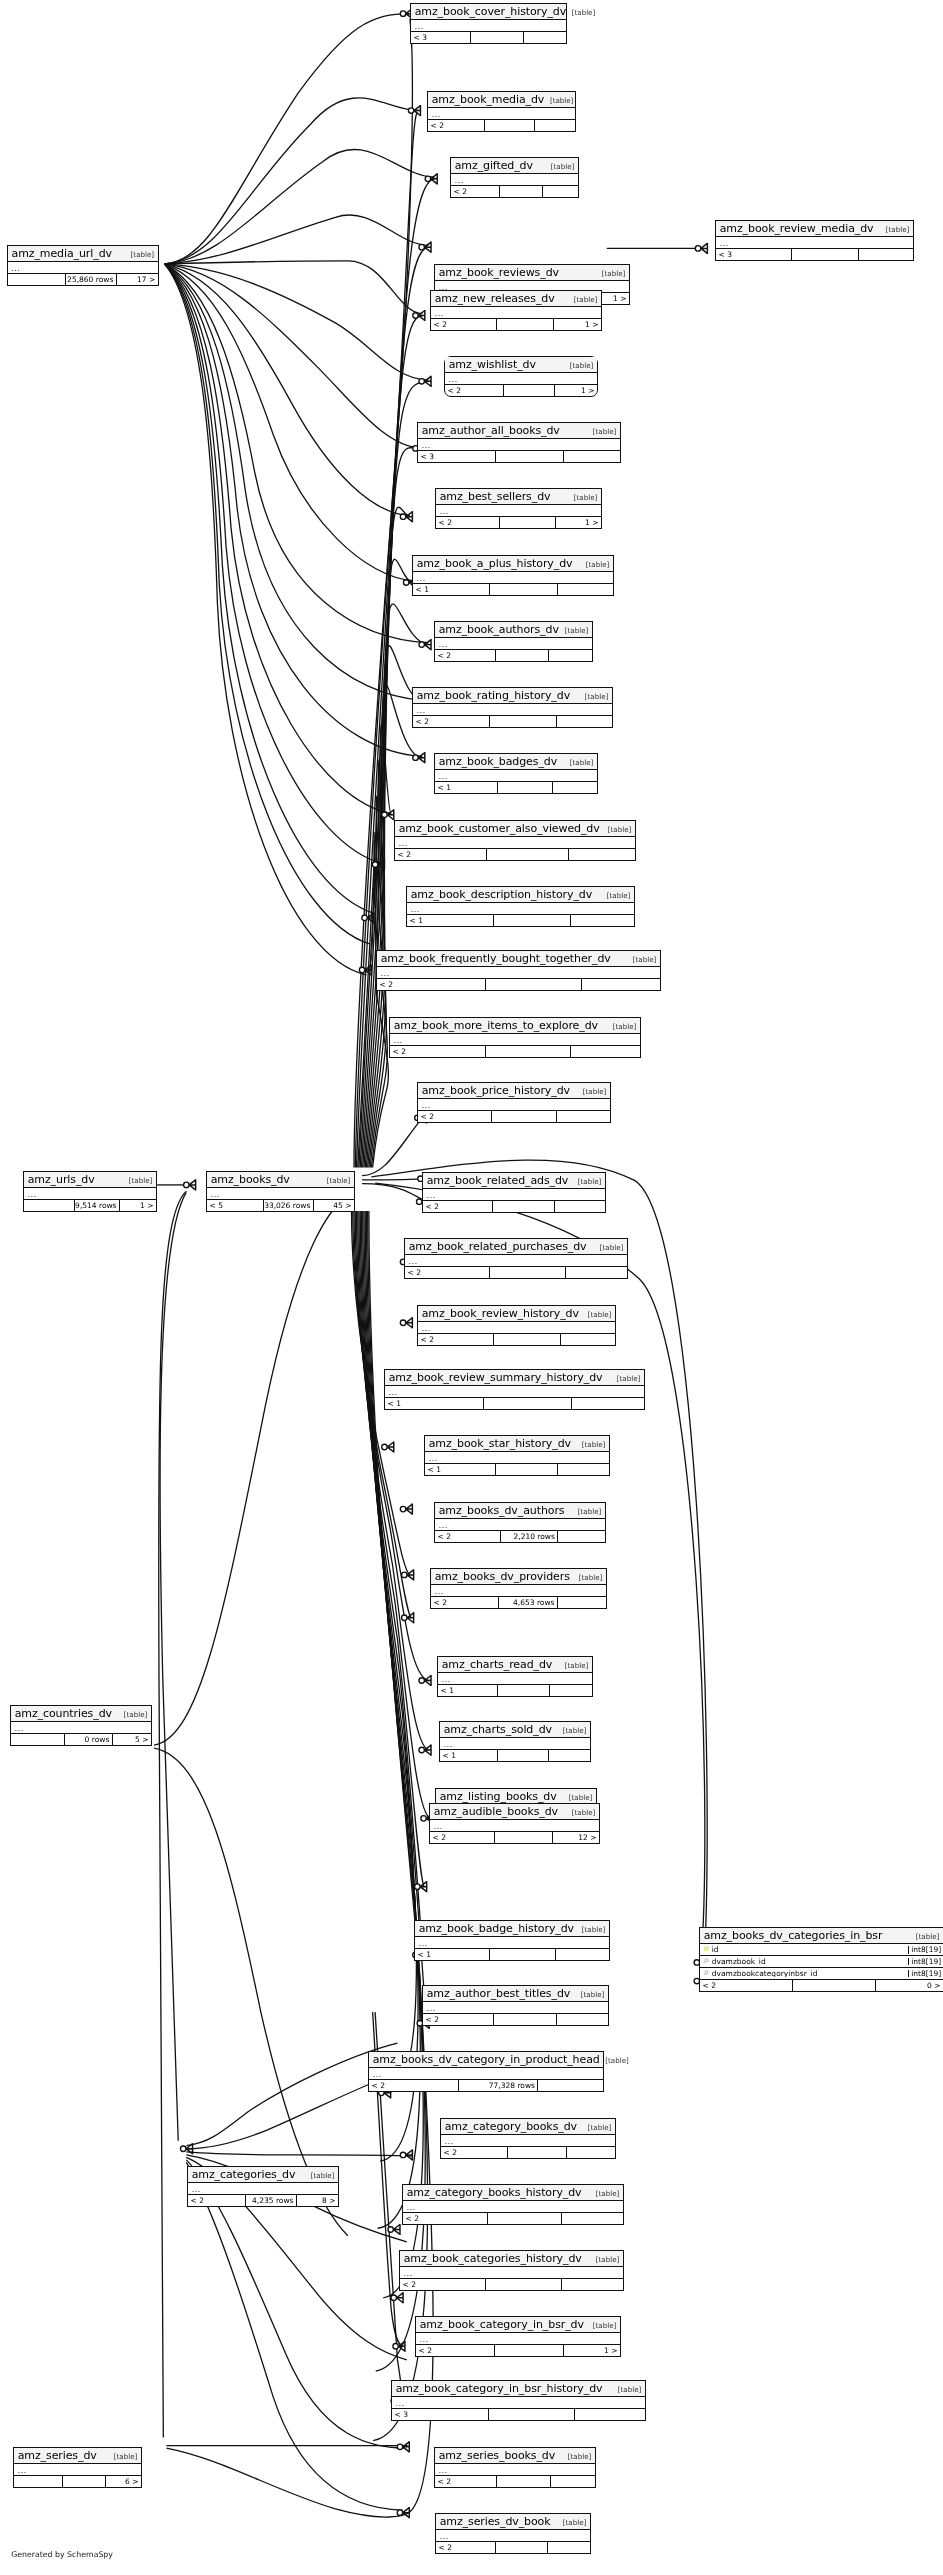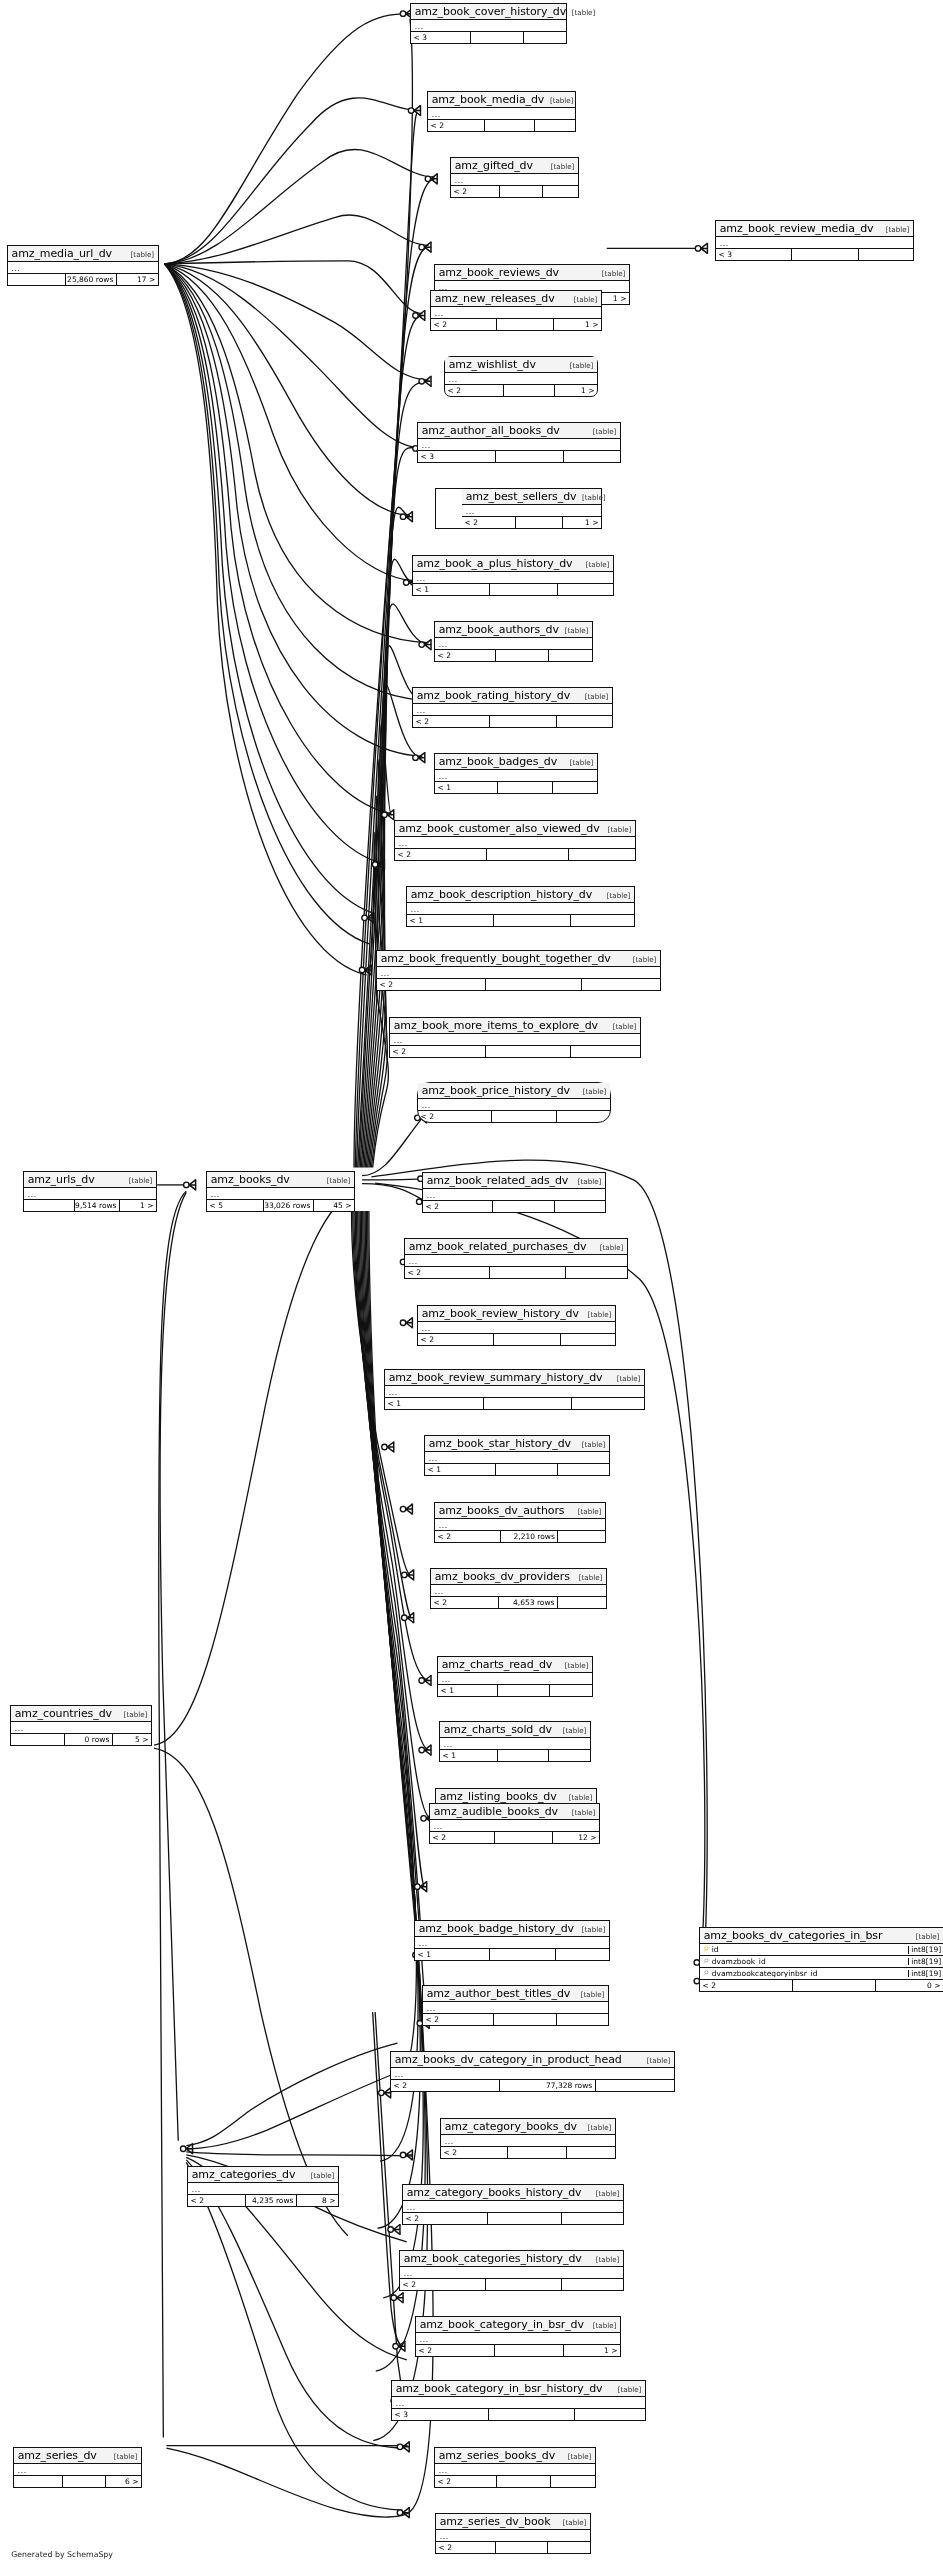--- a/index.html
+++ b/index.html
@@ -357,21 +357,21 @@
           <span class="tname">amz_author_all_books_dv</span>
           <span class="ttype">[table]</span>
         </div>
         <div class="ellipsis">...</div>
         <div class="foot">
           <div class="c c1">&lt; 3</div>
           <div class="c c2"></div>
           <div class="c c3"></div>
         </div>
       </div>
-      <div class="tbl" style="left: 435px; top: 488px; width: 167px; padding-left: 26px;">
+      <div class="tbl" style="left: 435px; top: 488px; width: 167px;">
         <div class="hdr">
           <span class="tname">amz_best_sellers_dv</span>
           <span class="ttype">[table]</span>
         </div>
         <div class="ellipsis">...</div>
         <div class="foot">
           <div class="c c1">&lt; 2</div>
           <div class="c c2"></div>
           <div class="c c3">1 &gt;</div>
         </div>
@@ -465,21 +465,21 @@
           <span class="tname">amz_book_more_items_to_explore_dv</span>
           <span class="ttype">[table]</span>
         </div>
         <div class="ellipsis">...</div>
         <div class="foot">
           <div class="c c1">&lt; 2</div>
           <div class="c c2"></div>
           <div class="c c3"></div>
         </div>
       </div>
-      <div class="tbl" style="left: 417px; top: 1082px; width: 194px; border-radius: 13px;">
+      <div class="tbl" style="left: 417px; top: 1082px; width: 194px;">
         <div class="hdr">
           <span class="tname">amz_book_price_history_dv</span>
           <span class="ttype">[table]</span>
         </div>
         <div class="ellipsis">...</div>
         <div class="foot">
           <div class="c c1">&lt; 2</div>
           <div class="c c2"></div>
           <div class="c c3"></div>
         </div>
@@ -633,21 +633,21 @@
           <span class="tname">amz_author_best_titles_dv</span>
           <span class="ttype">[table]</span>
         </div>
         <div class="ellipsis">...</div>
         <div class="foot">
           <div class="c c1">&lt; 2</div>
           <div class="c c2"></div>
           <div class="c c3"></div>
         </div>
       </div>
-      <div class="tbl" style="left: 390px; top: 2051px; width: 285px;">
+      <div class="tbl" style="left: 368px; top: 2051px; width: 236px;">
         <div class="hdr">
           <span class="tname">amz_books_dv_category_in_product_head</span>
           <span class="ttype">[table]</span>
         </div>
         <div class="ellipsis">...</div>
         <div class="foot">
           <div class="c c1">&lt; 2</div>
           <div class="c c2">77,328 rows</div>
           <div class="c c3"></div>
         </div>

